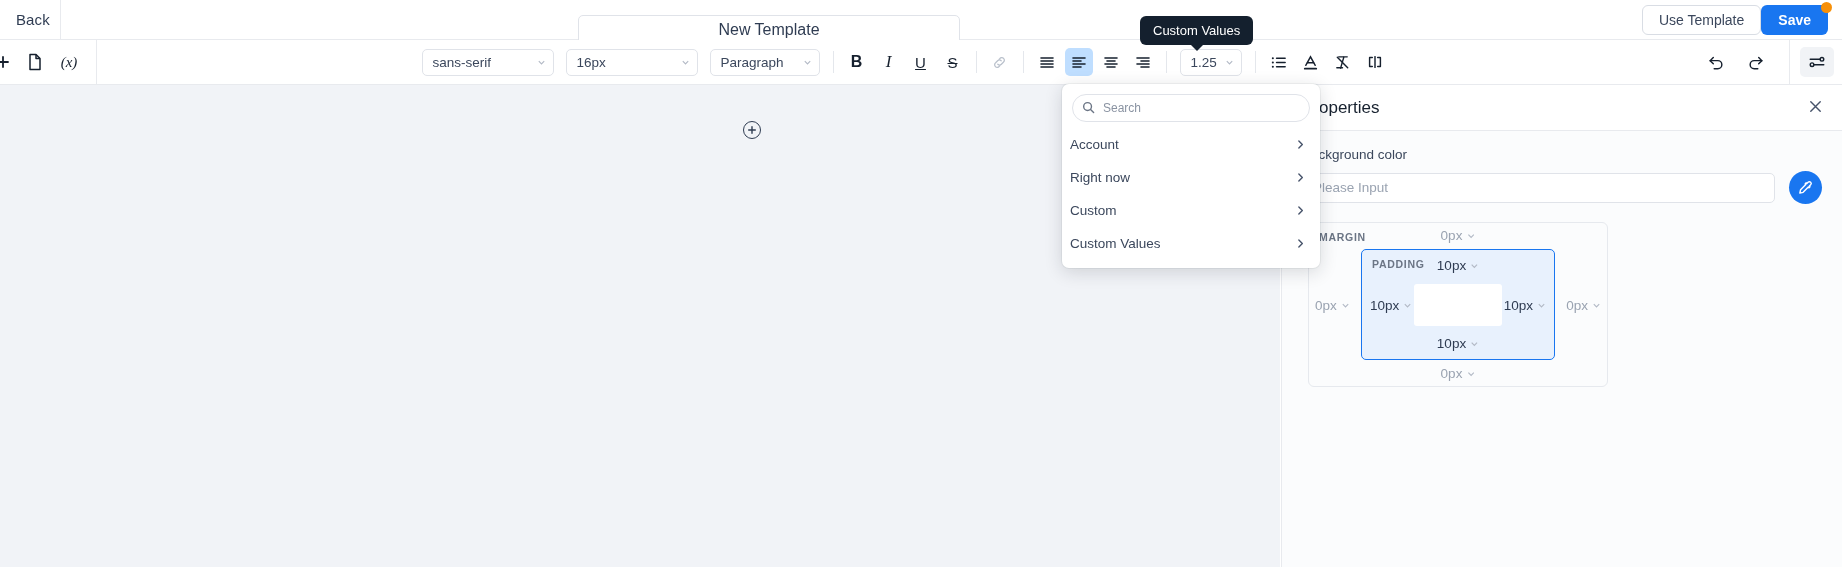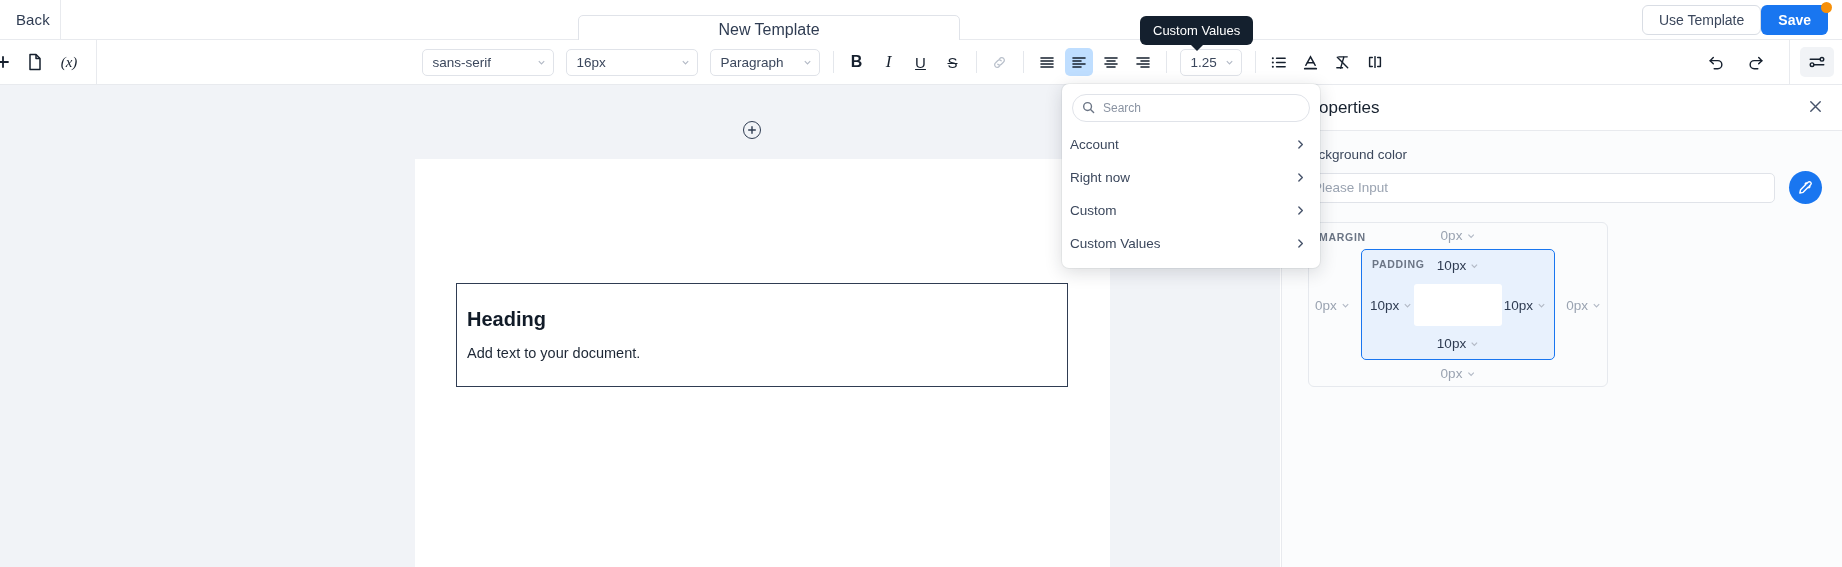--- a/index.html
+++ b/index.html
@@ -379,26 +379,20 @@
         </svg>
       </div>
     </div>
   </div>
 
   <div class="canvas">
     <div class="plus-btn">
       <svg width="10" height="10" viewBox="0 0 10 10" stroke="currentColor" stroke-width="1.4" stroke-linecap="round">
         <path d="M5 1.7v6.6M1.7 5h6.6"></path>
       </svg>
-    </div>
-    <div class="page">
-      <div class="block">
-        <h2>Heading</h2>
-        <p>Add text to your document.</p>
-      </div>
     </div>
   </div>
 
   <div class="rpanel">
     <div class="rp-head">
       <div class="rp-title">Properties</div>
       <div class="rp-close">
         <svg width="17" height="17" viewBox="0 0 18 18" stroke="currentColor" stroke-width="1.5" stroke-linecap="round">
           <path d="M4 4l10 10M14 4L4 14"></path>
         </svg>

